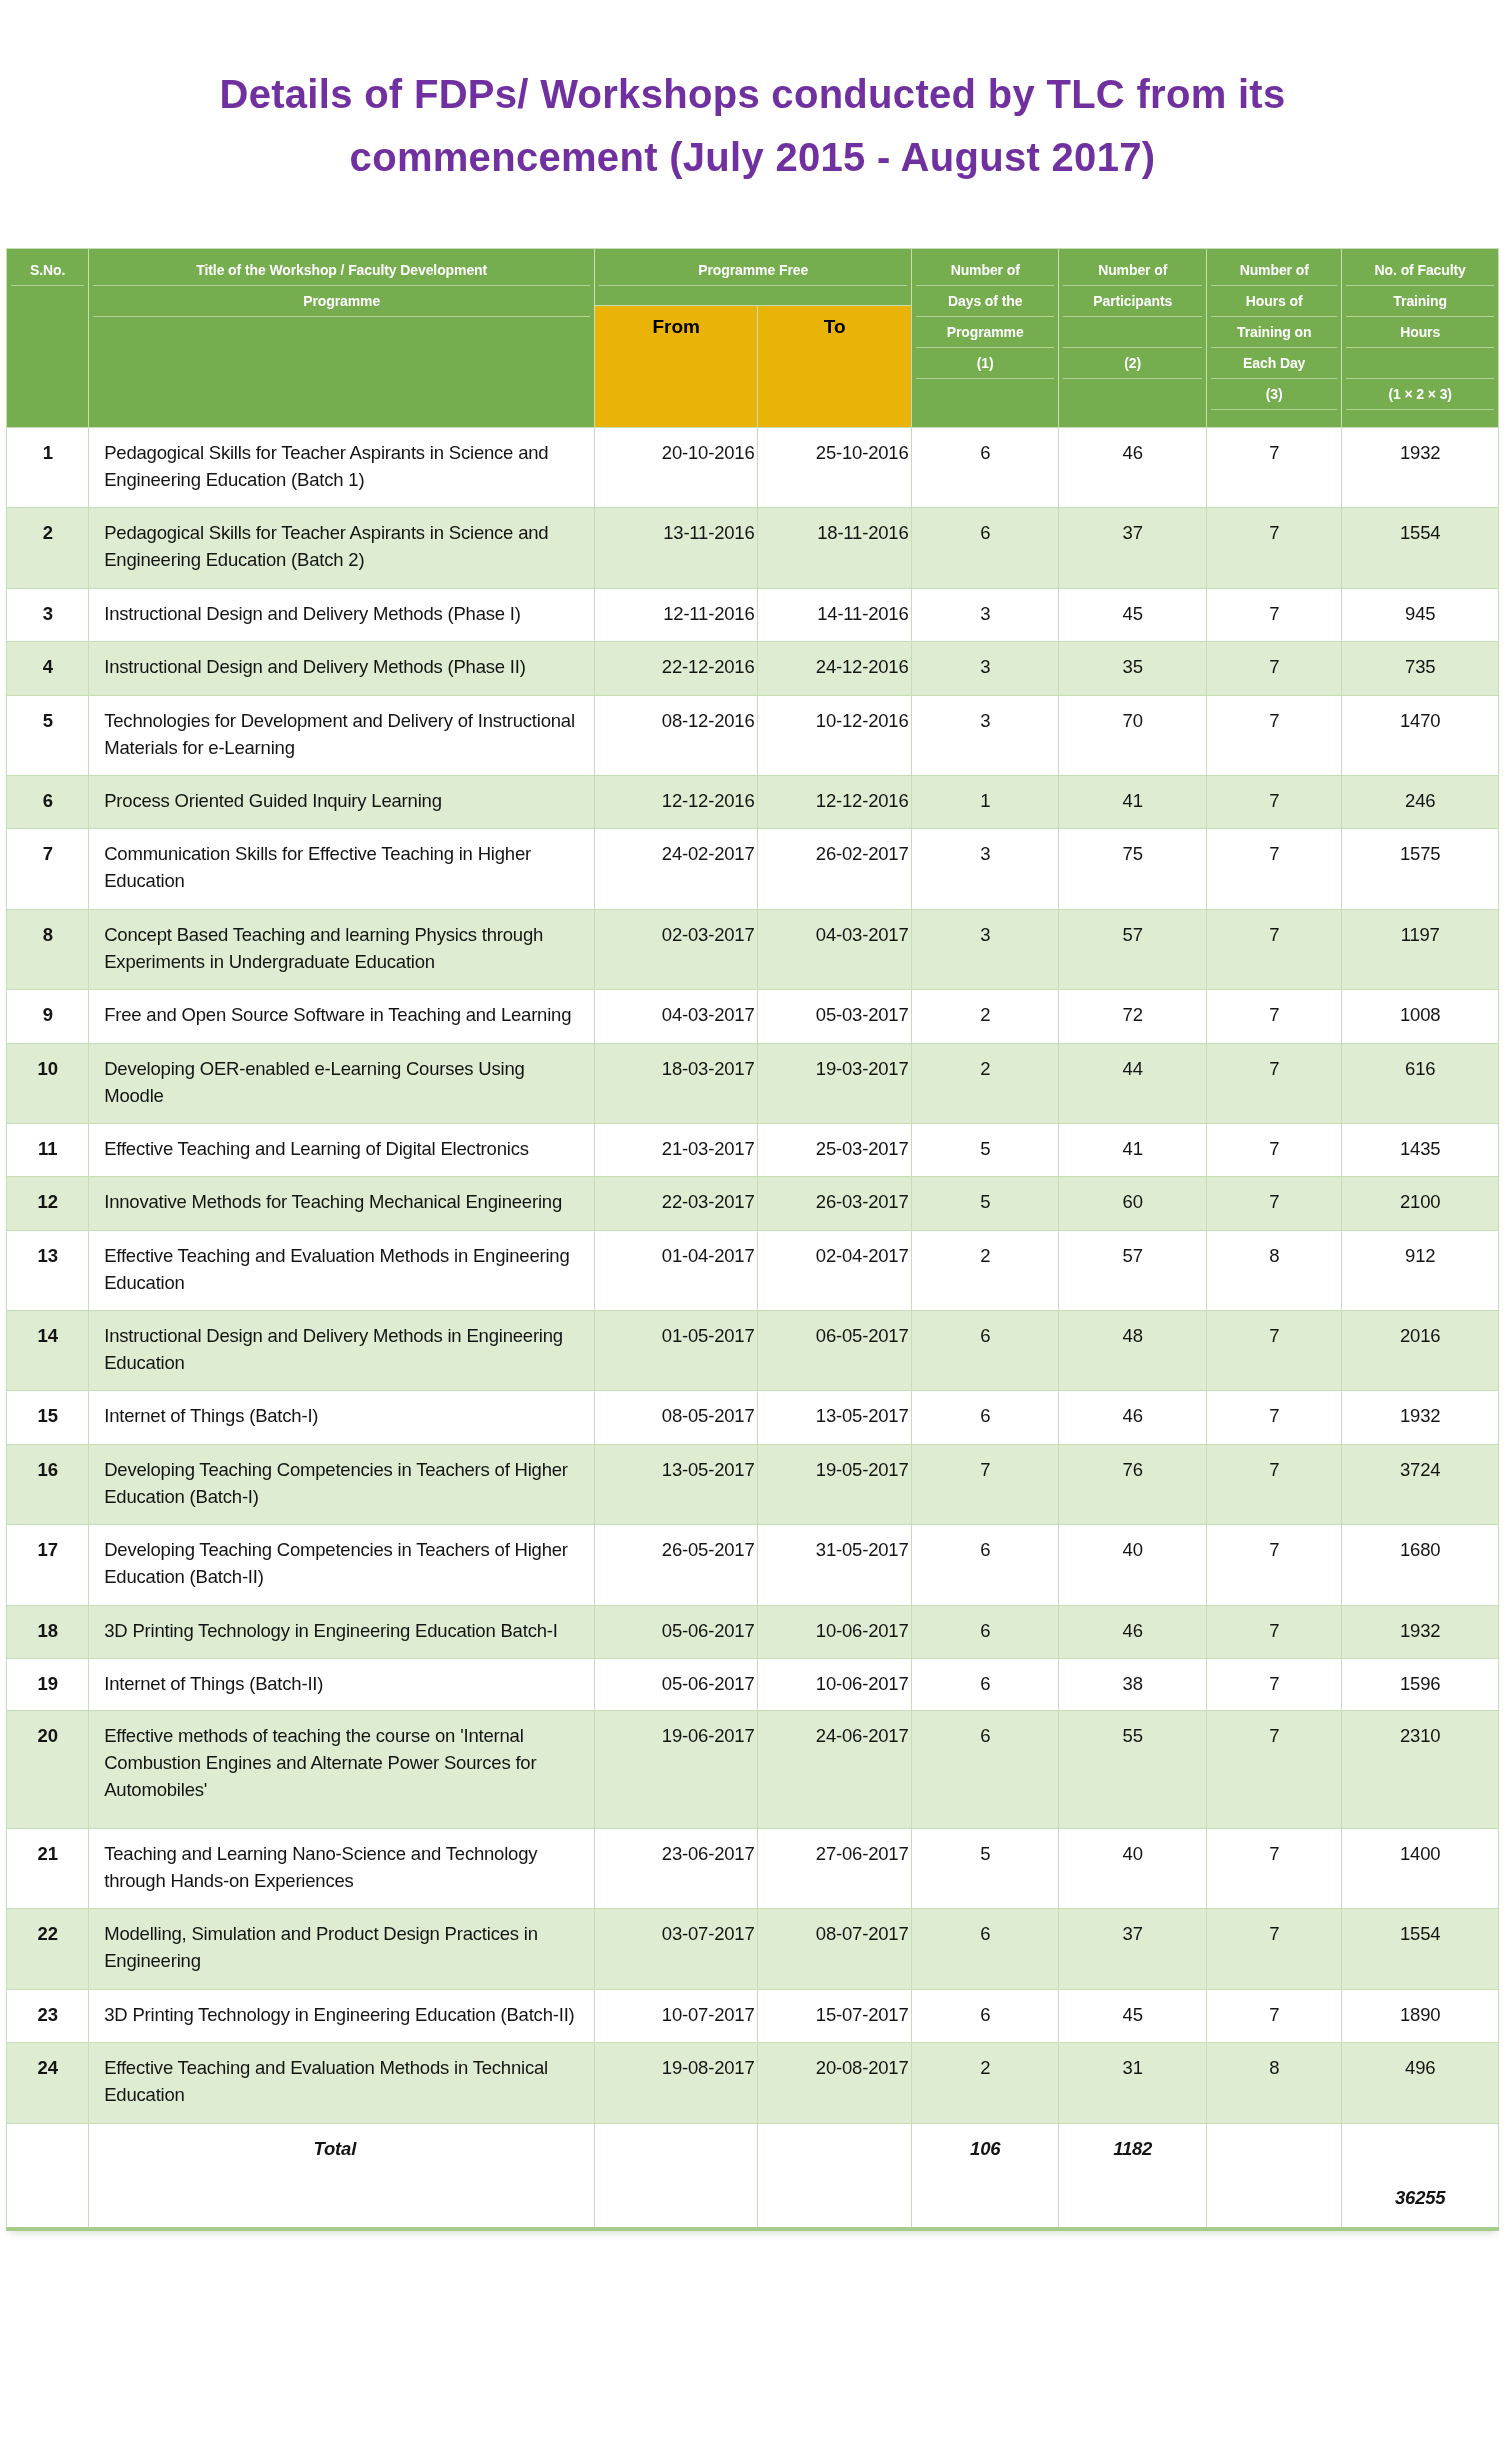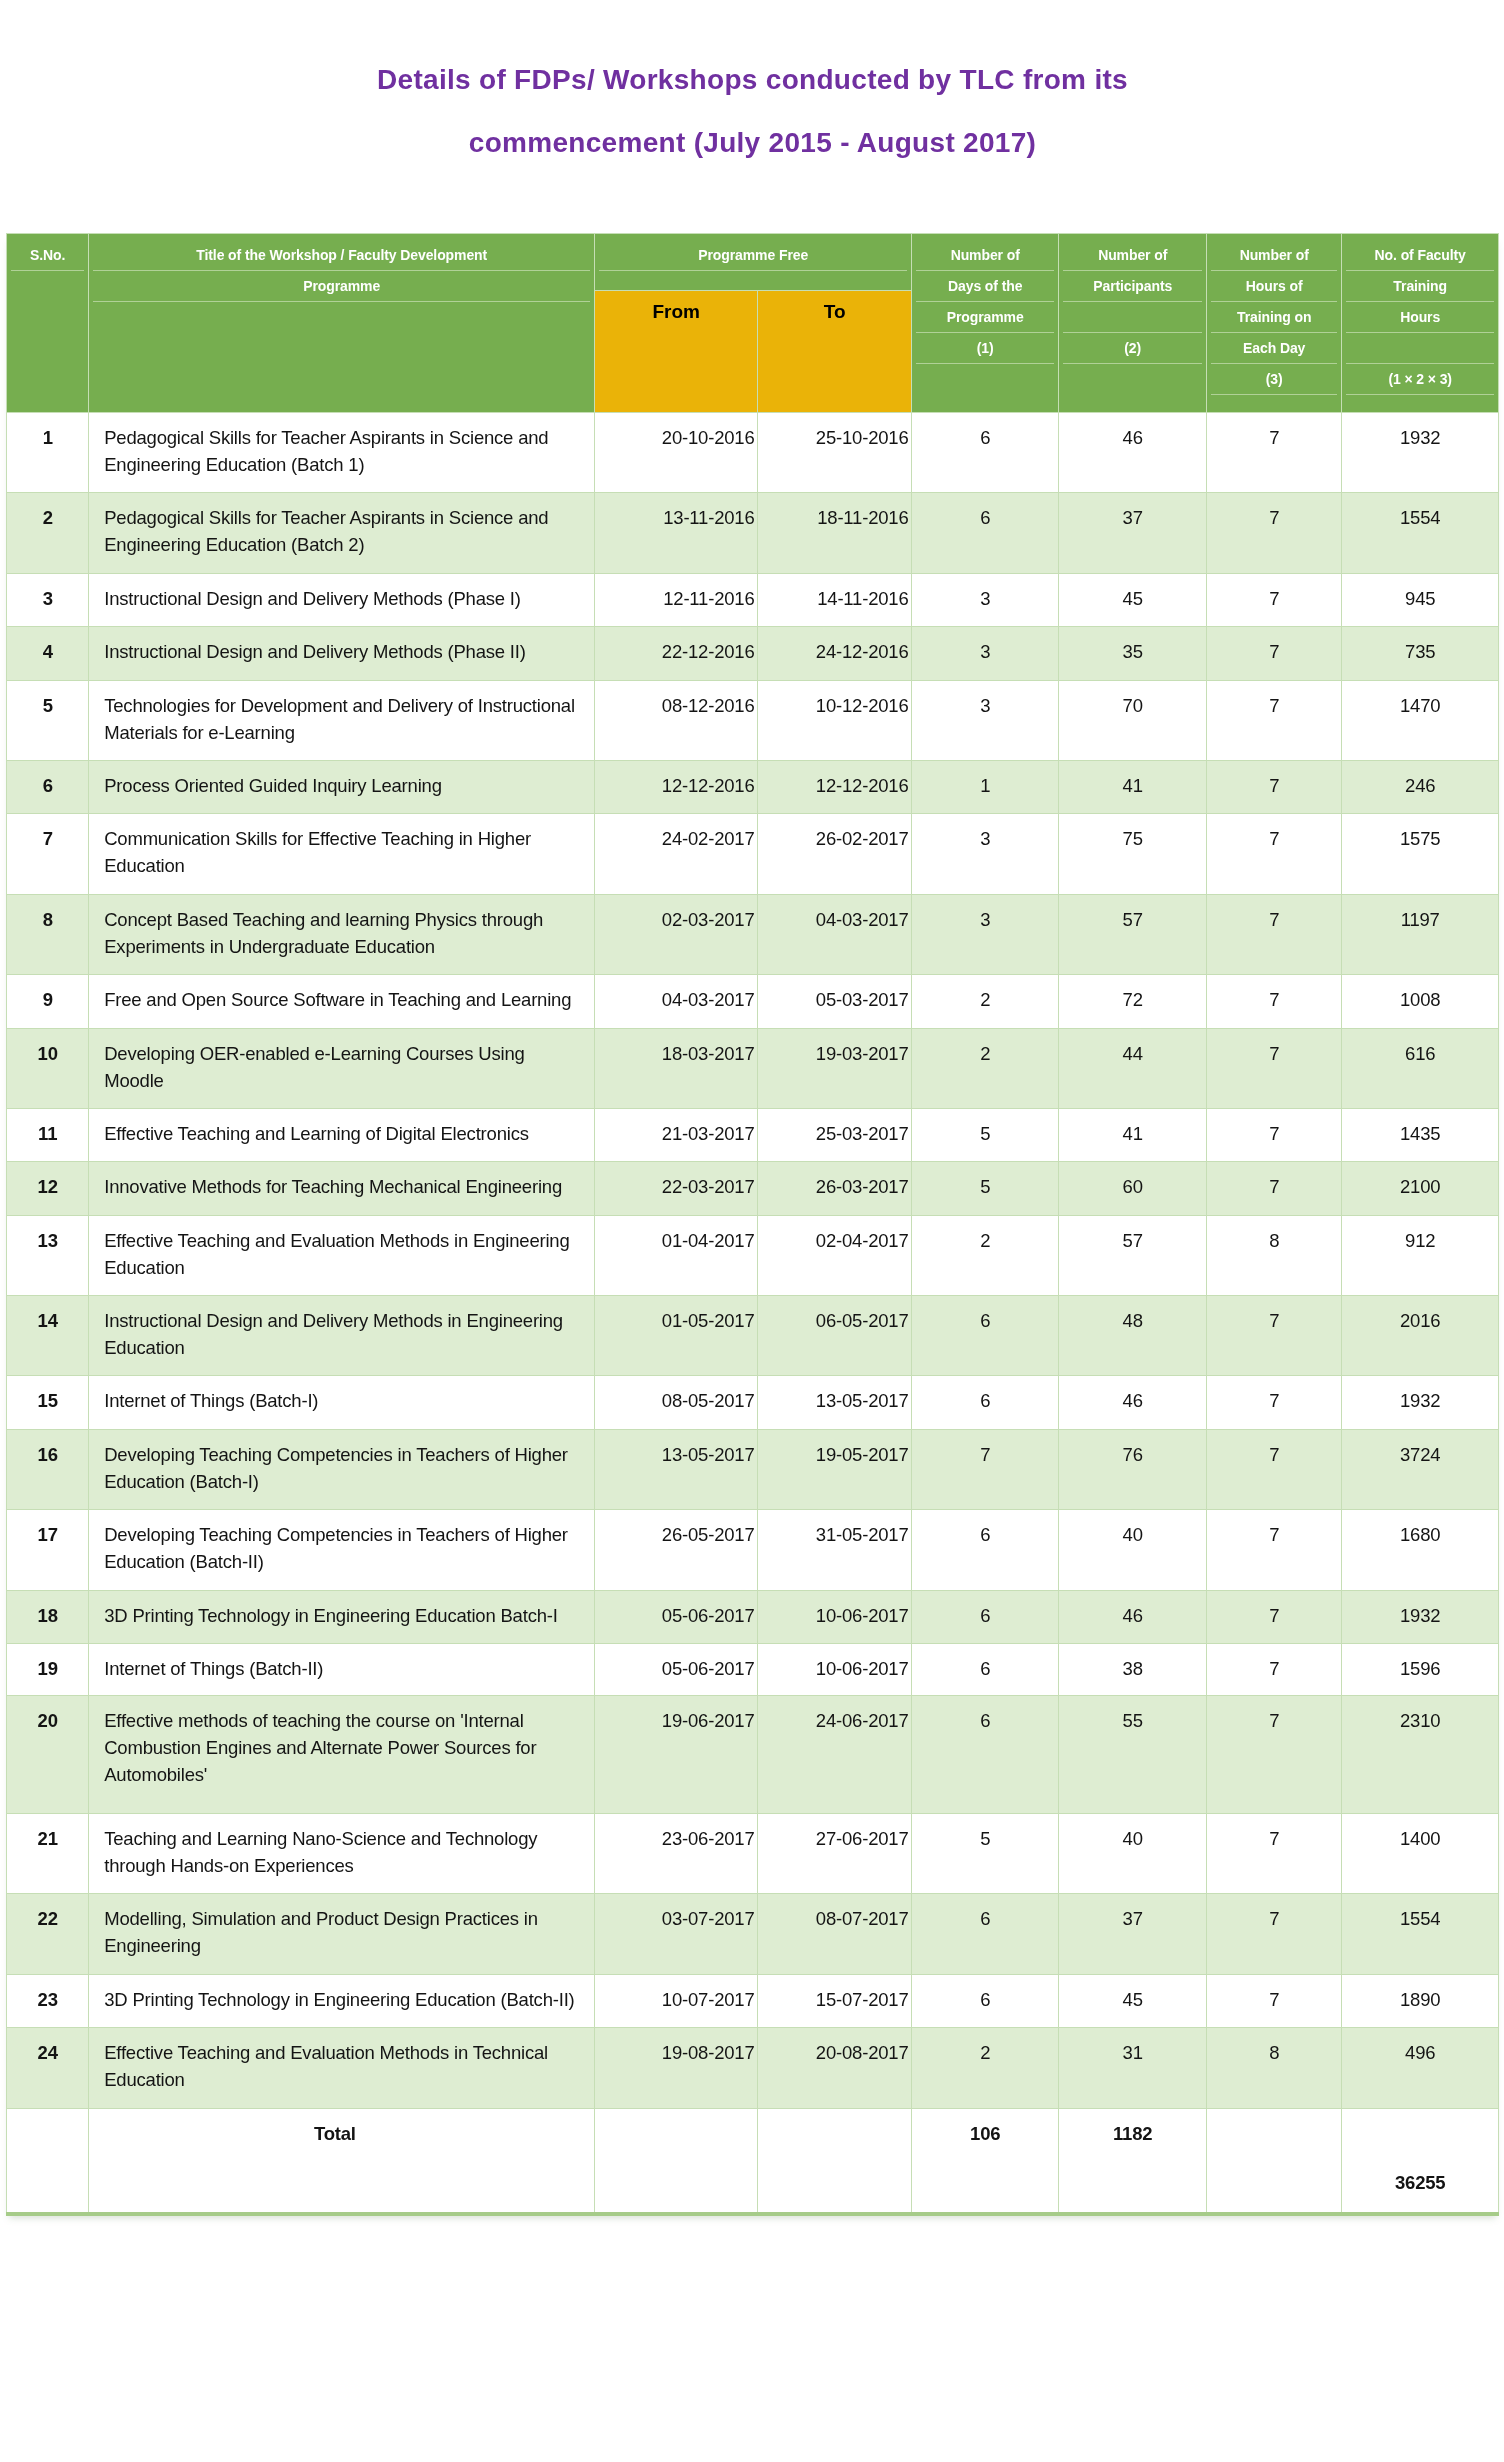--- a/index.html
+++ b/index.html
@@ -6,24 +6,24 @@
     margin: 0;
     padding: 0;
     width: 1505px;
     height: 2462px;
     background: #ffffff;
     font-family: "Liberation Sans", "DejaVu Sans", sans-serif;
   }
   .page { width: 1505px; height: 2462px; overflow: hidden; }
 
   .page-title {
-    padding-top: 48px;
+    padding-top: 63px;
     text-align: center;
     color: #7030A0;
-    font-size: 28px;
+    font-size: 40px;
     font-weight: bold;
     letter-spacing: 0.3px;
   }
   .page-title div { line-height: 63px; }
 
   table.fdp {
     border-collapse: collapse;
     table-layout: fixed;
     width: 1492px;
     margin: 59px 6.2px 0 6.2px;
@@ -84,21 +84,21 @@
   .c-title{ text-align: left; padding: 11px 13.7px 14.4px 15px; }
   .c-date { text-align: right; padding: 11px 2.7px 14.4px 2.7px; }
   .c-num  { text-align: center; padding: 11px 2.7px 14.4px 2.7px; }
 
   
   #rows-body tr:nth-child(19) td { padding-bottom: 13px; }
   
   #rows-body tr:nth-child(20) td { padding-bottom: 25px; }
 
   
-  tfoot tr { height: 106px; }
+  tfoot tr { height: 106px; font-style: italic; }
   tfoot td { font-weight: bold; }
   .c-total-label { text-align: center; padding-left: 0; }
   .c-grand { padding-top: 60px; }
 </style>
 </head>
 <body>
 
 <div class="page">
 
   <div class="page-title">

